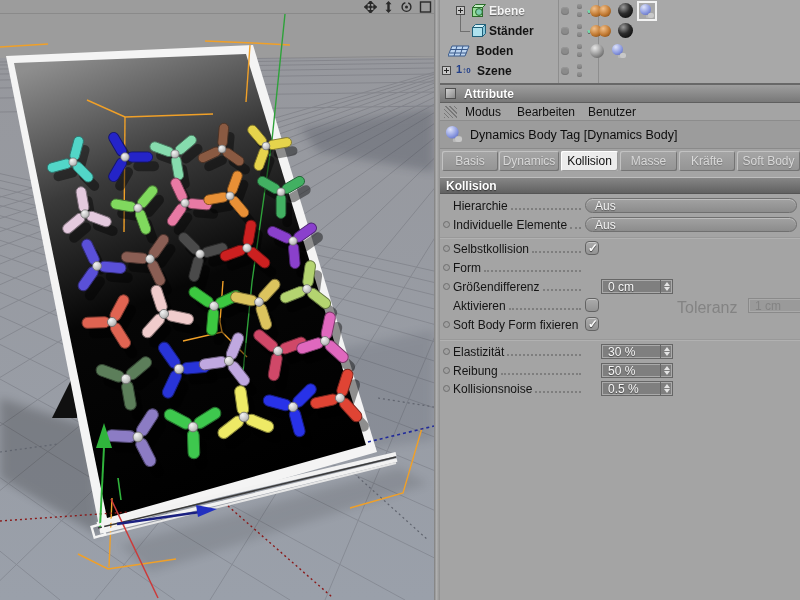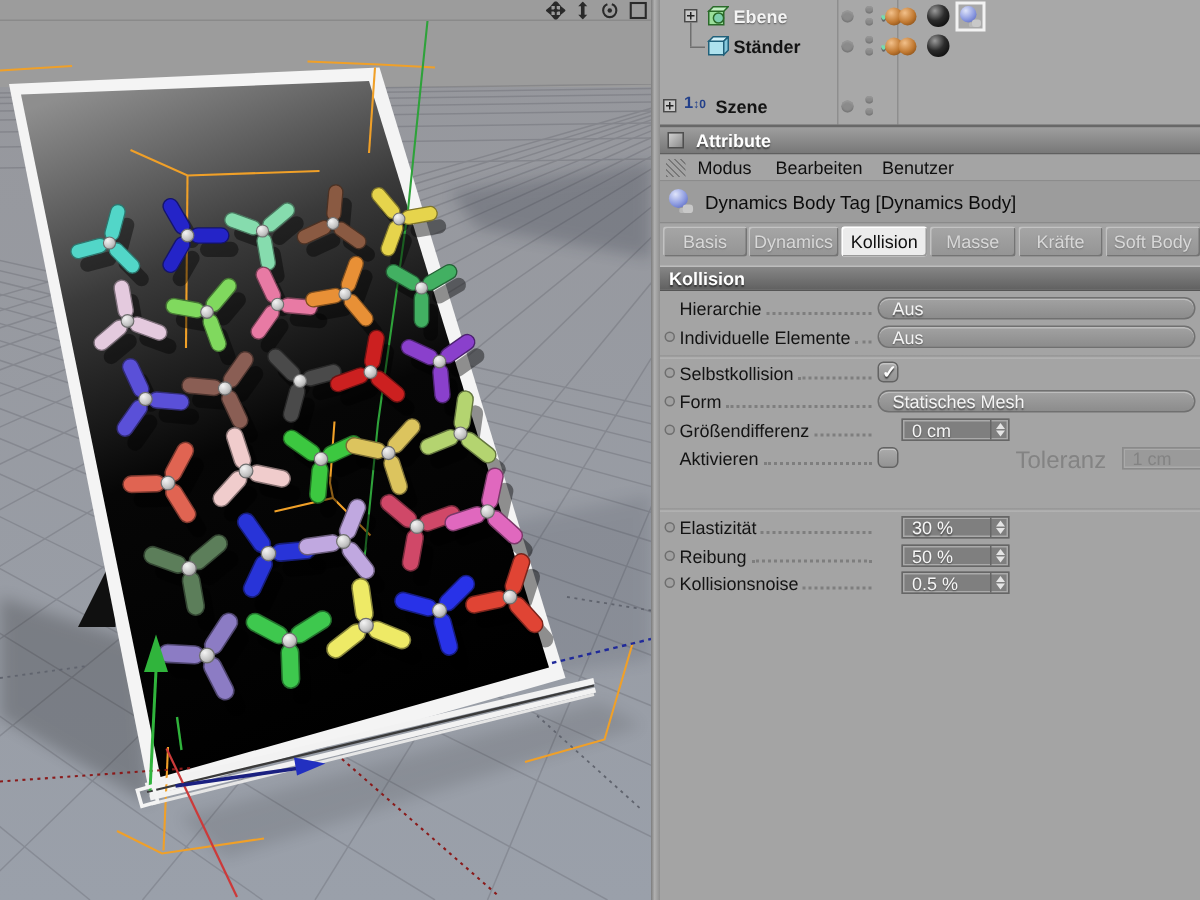--- a/index.html
+++ b/index.html
@@ -569,20 +569,38 @@
         <span class="om-label" style="left:49px">Ständer</span>
         <div class="omdot dotbig" style="left:121px;top:6px"></div>
         <div class="omdot dotsm" style="left:137px;top:3px"></div>
         <div class="omdot dotsm" style="left:137px;top:11px"></div>
         <span class="check" style="left:146px;top:2px">✓</span>
         <div class="sph sph-tex" style="left:150px;top:4px"></div>
         <div class="sph sph-tex" style="left:159px;top:4px"></div>
         <div class="sph sph-blk" style="left:178px;top:2px"></div>
       </div>
 
+      <div class="om-row" style="top:41px">
+        <svg style="position:absolute;left:8px;top:4px" width="22" height="12">
+          <polygon points="4,1 21,1 17,11 0,11" fill="#bcd4f0" stroke="#3a5a8a"></polygon>
+          <line x1="3" y1="4.5" x2="19.5" y2="4.5" stroke="#3a5a8a"></line>
+          <line x1="2" y1="8" x2="18.5" y2="8" stroke="#3a5a8a"></line>
+          <line x1="9" y1="1" x2="6" y2="11" stroke="#3a5a8a"></line>
+            <line x1="15" y1="1" x2="12" y2="11" stroke="#3a5a8a"></line>
+        </svg>
+        <span class="om-label" style="left:36px">Boden</span>
+        <div class="omdot dotbig" style="left:121px;top:6px"></div>
+        <div class="omdot dotsm" style="left:137px;top:3px"></div>
+        <div class="omdot dotsm" style="left:137px;top:11px"></div>
+        <div class="sph sph-gry" style="left:150px;top:3px"></div>
+        <div class="dyntag" style="left:172px;top:3px">
+            <div class="b"></div>
+            <div class="c"></div>
+          </div>
+      </div>
 
       <div class="om-row" style="top:61px">
         <div class="expander" style="left:2px"></div>
         <span style="position:absolute;left:16px;top:2px;font-size:11px;font-weight:bold;color:#23408a">1<span style="font-size:8px">↕0</span></span>
         <span class="om-label" style="left:37px">Szene</span>
         <div class="omdot dotbig" style="left:121px;top:6px"></div>
         <div class="omdot dotsm" style="left:137px;top:3px"></div>
         <div class="omdot dotsm" style="left:137px;top:11px"></div>
       </div>
     </div>
@@ -645,23 +663,20 @@
           <span class="t">Selbstkollision</span>
           <span class="dots"></span>
         </div>
       <div class="cbox checked"></div>
     </div>
     <div class="frow" style="top:259px">
       <div class="pdot"></div>
       <div class="lblwrap">
           <span class="t">Form</span>
           <span class="dots"></span>
-        </div>
-      <div class="dropdown">
-          <span class="v">Statisches Mesh</span>
         </div>
     </div>
     <div class="frow" style="top:278px">
       <div class="pdot"></div>
       <div class="lblwrap">
           <span class="t">Größendifferenz</span>
           <span class="dots"></span>
         </div>
       <div class="stepper">
         <span class="v">0 cm</span>
@@ -679,20 +694,27 @@
       <div class="cbox"></div>
       <span class="dimlbl" style="left:237px;top:2px">Toleranz</span>
       <div class="stepper disabled" style="left:292px;width:65px">
         <span class="v">1 cm</span>
         <div class="arr">
             <div class="up"></div>
             <div class="dn"></div>
           </div>
       </div>
     </div>
+    <div class="frow" style="top:316px">
+      <div class="pdot"></div>
+      <div class="lblwrap">
+          <span class="t">Soft Body Form fixieren</span>
+        </div>
+      <div class="cbox checked"></div>
+    </div>
     <div class="fsep" style="top:339px"></div>
     <div class="frow" style="top:343px">
       <div class="pdot"></div>
       <div class="lblwrap">
           <span class="t">Elastizität</span>
           <span class="dots"></span>
         </div>
       <div class="stepper">
         <span class="v">30 %</span>
         <div class="arr">

